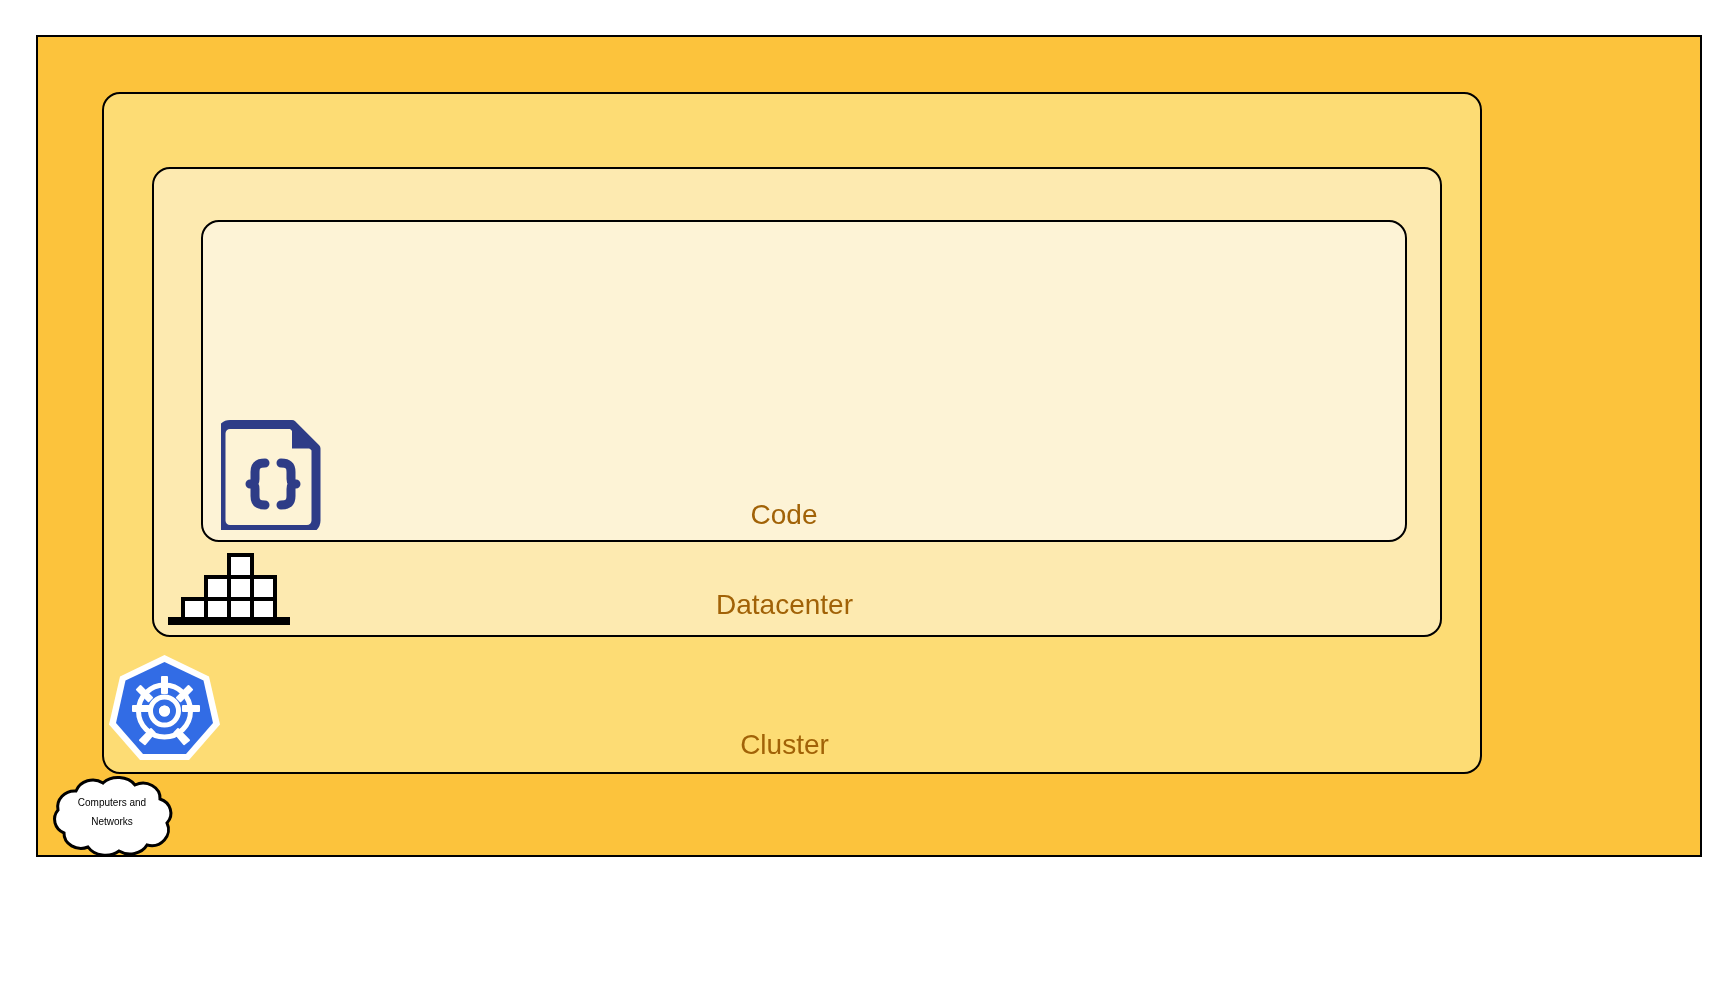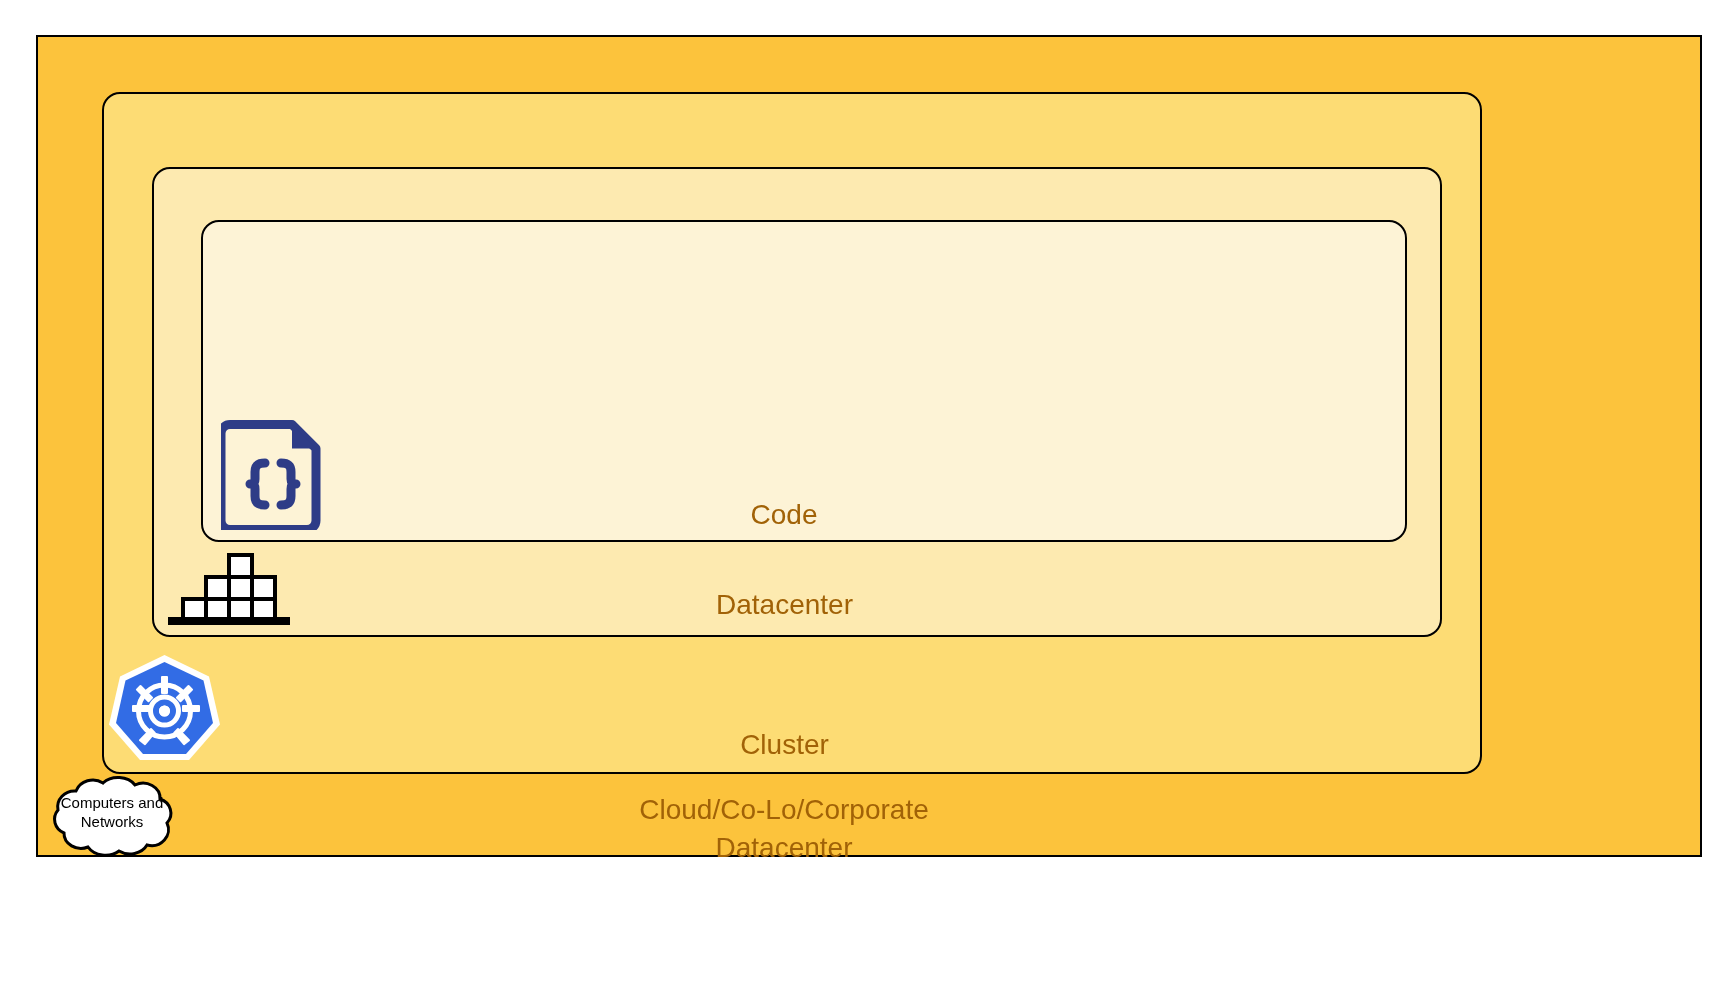--- a/index.html
+++ b/index.html
@@ -134,21 +134,21 @@
     width: 156px;
     height: 94px;
   }
 
   .cloud-text {
     position: absolute;
     left: 34px;
     top: 793px;
     width: 156px;
     text-align: center;
-    font-size: 15px;
+    font-size: 10px;
     line-height: 19px;
     color: #000000;
     white-space: pre-line;
     pointer-events: none;
   }
 </style>
 </head>
 <body>
 
 <div id="stage">
@@ -216,19 +216,17 @@
              a16 15 0 0 1 -6 -23
              a17 16 0 0 1 18 -19 z" fill="#ffffff" stroke="#000000" stroke-width="3"></path>
   </svg>
 
   <div class="layer-label" id="label-code">Code</div>
 
   <div class="layer-label" id="label-container">Datacenter</div>
 
   <div class="layer-label" id="label-cluster">Cluster</div>
 
-  <div class="layer-label" id="label-datacenter">Cloud/Co-Lo/Corporate
-Datacenter</div>
 
   <div class="cloud-text">Computers and
 Networks</div>
 
 </div>
 
 </body></html>

